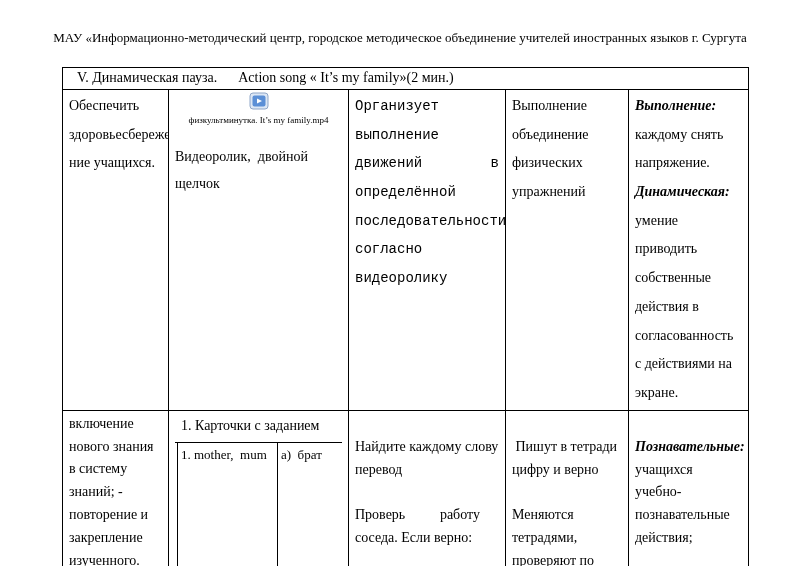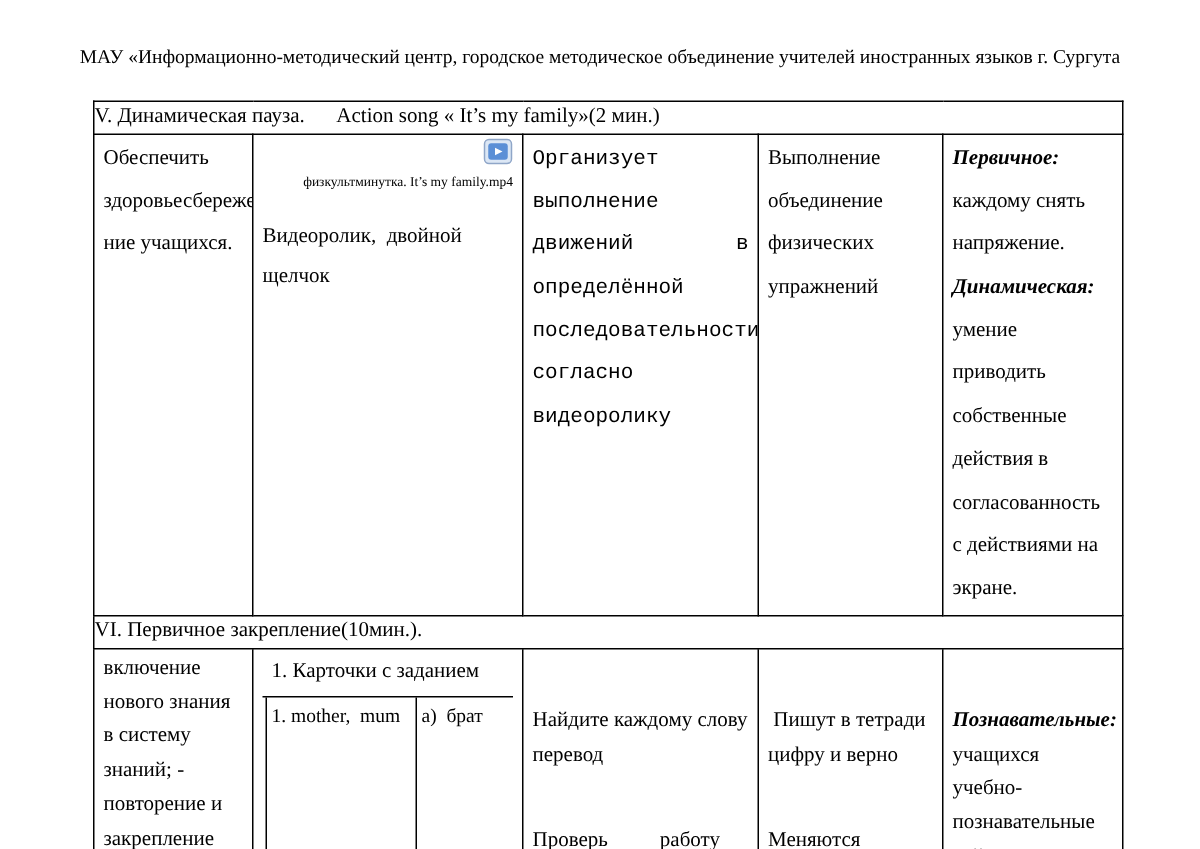--- a/index.html
+++ b/index.html
@@ -13,53 +13,53 @@
     text-align:center;font-size:13px;line-height:1.25;
   }
   table.main{
     position:absolute;left:62px;top:67px;width:686px;
     border-collapse:collapse;table-layout:fixed;
   }
   table.main td{
     border:1px solid #000;vertical-align:top;
     font-size:14px;padding:2px 6px;overflow:hidden;
   }
-  tr.row-title td{height:17px;padding:2px 0;white-space:pre-wrap;}
+  tr.row-title td{height:17px;padding:2px 14px;white-space:pre-wrap;}
   tr.row-b td{height:224px;line-height:2.05;}
   tr.row-d td{height:142px;line-height:1.64;}
   td.c3{padding-right:13px;}
   td.c5{font-size:13.5px;padding:2px 4px;}
   .bi{font-weight:bold;font-style:italic;}
   .just{text-align:justify;font-family:Liberation Mono, monospace;}
   .p2-just{text-align:justify;width:125px;}
   .pre{white-space:pre-wrap;}
 
   
   td.media-cell{padding:6px 5px 2px 5px;}
-  .media-top{text-align:right;line-height:1.15;}
+  .media-top{text-align:center;line-height:1.15;}
   .media-icon{display:inline-block;}
   .media-caption{display:block;font-size:9px;line-height:1.3;margin-top:1px;}
   .media-note{text-align:left;font-size:14px;line-height:1.95;margin-top:16px;}
 
   
   td.cards-cell{padding:0;}
   .cards-heading{
     padding:4px 6px 7px 6px;border-bottom:1px solid #000;
     font-size:14px;line-height:1.3;
   }
   table.cards{
     border-collapse:collapse;table-layout:fixed;
     width:176px;margin:0 0 0 2px;font-size:13px;
   }
   table.cards td{
     border:1px solid #000;vertical-align:top;
     padding:2px 3px;line-height:1.55;font-size:13px;white-space:pre-wrap;
   }
   table.cards tr:first-child td{border-top:none;}
-  .mt{margin-top:35px;}
+  .mt{margin-top:23px;}
   p{margin:0;}
 </style>
 </head>
 <body>
 
 <div class="doc-header">МАУ «Информационно-методический центр, городское методическое объединение учителей иностранных языков г. Сургута</div>
 
 <table class="main">
   <colgroup>
     <col style="width:106px">
@@ -91,30 +91,27 @@
       </div>
       <div class="media-note pre">Видеоролик,  двойной щелчок</div>
     </td>
     <td class="c3">
       <p class="just">Организует выполнение движений в определённой последовательности согласно видеоролику</p>
     </td>
     <td>
       <span>Выполнение объединение физических упражнений</span>
     </td>
     <td class="c5">
-      <span class="bi">Первичное:</span>
+      <span class="bi">Выполнение:</span>
       <span>каждому снять напряжение.</span>
       <span class="bi">Динамическая:</span>
       <span>умение приводить собственные действия в согласованность с действиями на экране.</span>
     </td>
   </tr>
 
-  <tr class="row-title">
-    <td colspan="5">VI. Первичное закрепление(10мин.).</td>
-  </tr>
 
   <tr class="row-d">
     <td>
       <span>включение нового знания в систему знаний; - повторение и закрепление изученного.</span>
     </td>
     <td class="cards-cell">
       <div class="cards-heading">1. Карточки с заданием</div>
       <table class="cards">
         <colgroup>
           <col style="width:100px">

